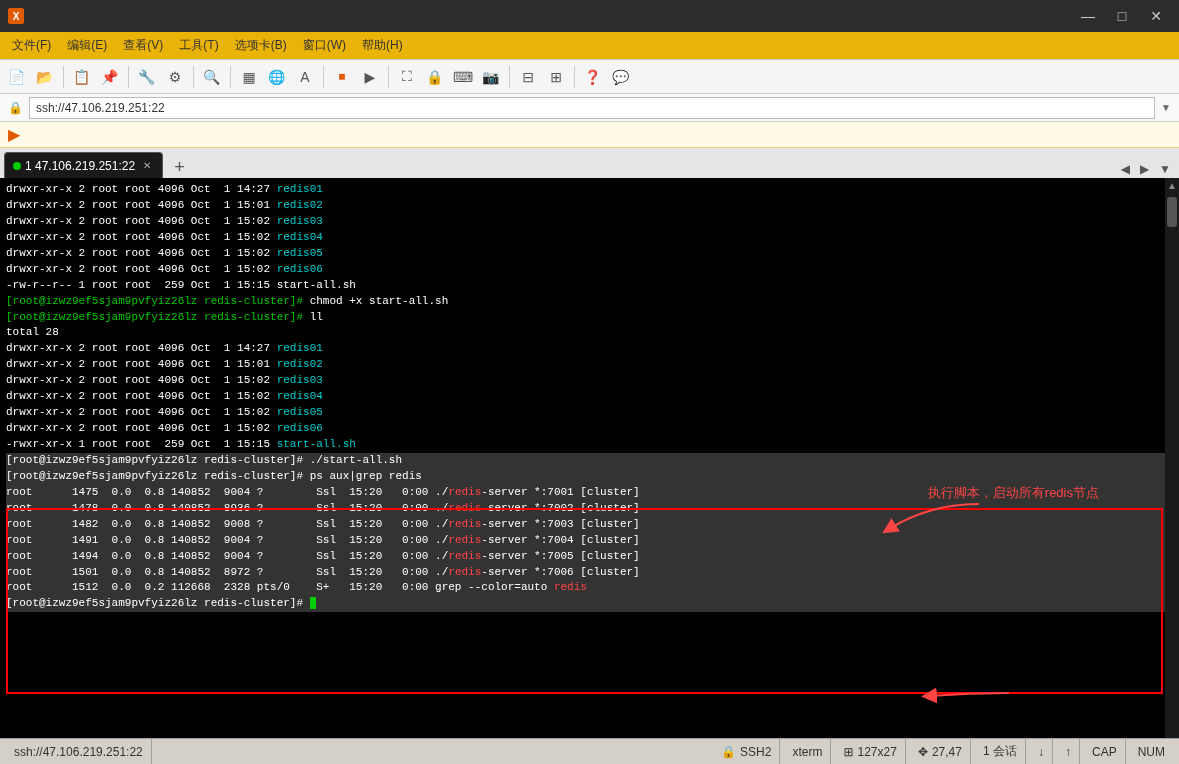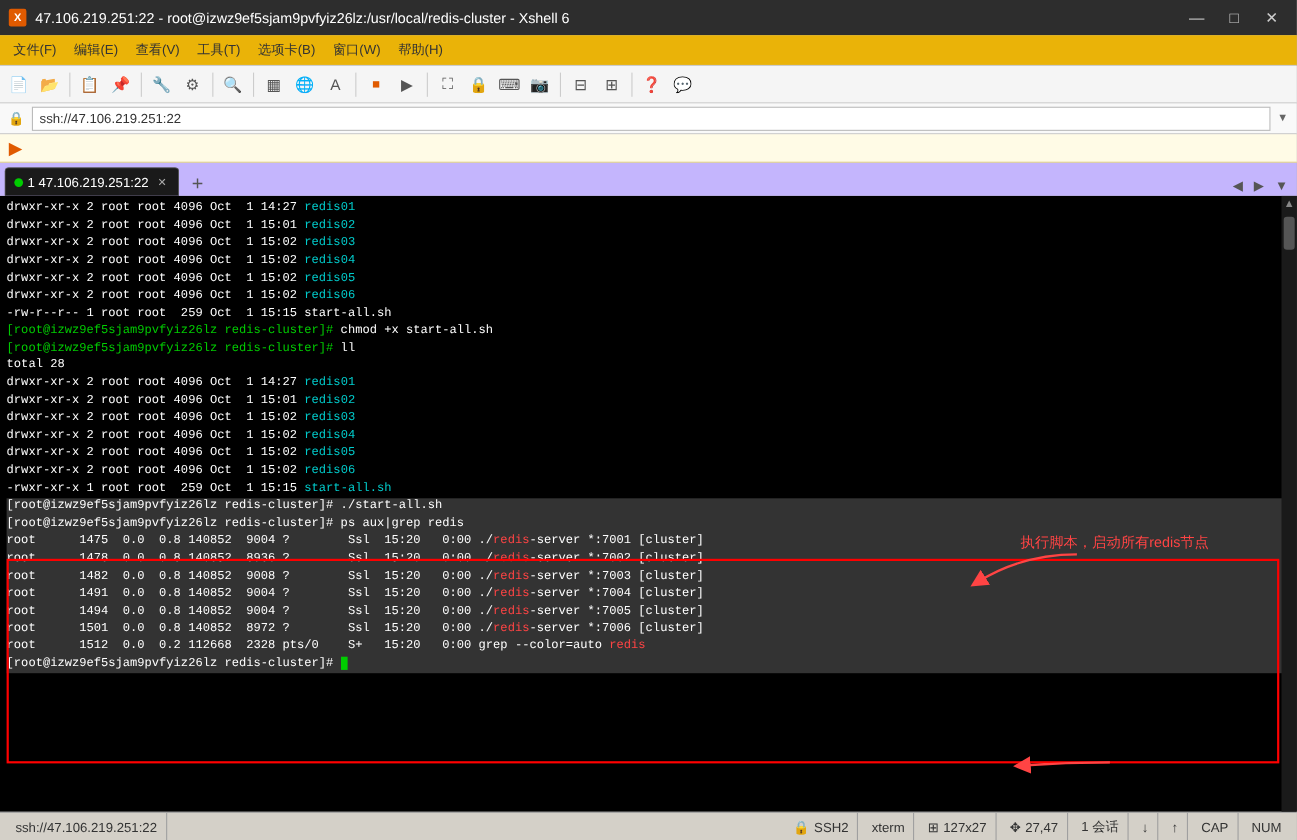--- a/index.html
+++ b/index.html
@@ -82,21 +82,21 @@
       align-items: center;
       padding: 0 8px;
       border-bottom: 1px solid #e0d080;
       font-size: 12px;
       color: #c00;
       gap: 6px;
     }
 
     
     .tab-bar {
-      background: #c4b5fd;
+      background: #e5e5e5;
       height: 30px;
       display: flex;
       align-items: flex-end;
       padding: 0 4px;
       border-bottom: none;
     }
     .tab {
       display: flex; align-items: center; gap: 4px;
       padding: 4px 10px 4px 8px;
       background: #1a1a1a;
@@ -188,21 +188,20 @@
     }
   </style>
 </head>
 <body>
 
 <div class="main-layout">
 
   <div class="title-bar">
     <div class="title-bar-left">
       <div class="title-bar-icon">X</div>
-      <span>47.106.219.251:22 - root@izwz9ef5sjam9pvfyiz26lz:/usr/local/redis-cluster - Xshell 6</span>
     </div>
     <div class="title-bar-controls">
       <button class="title-btn">—</button>
       <button class="title-btn">□</button>
       <button class="title-btn close">✕</button>
     </div>
   </div>
 
   <div class="menu-bar">
     <span class="menu-item">文件(F)</span>

